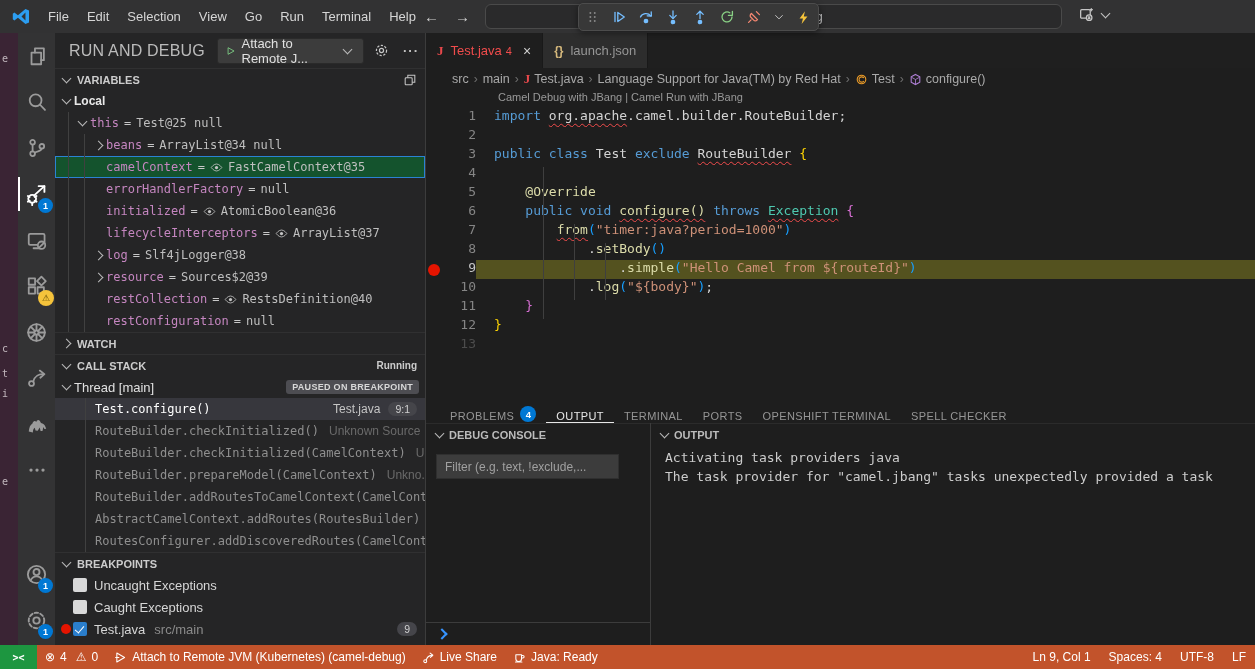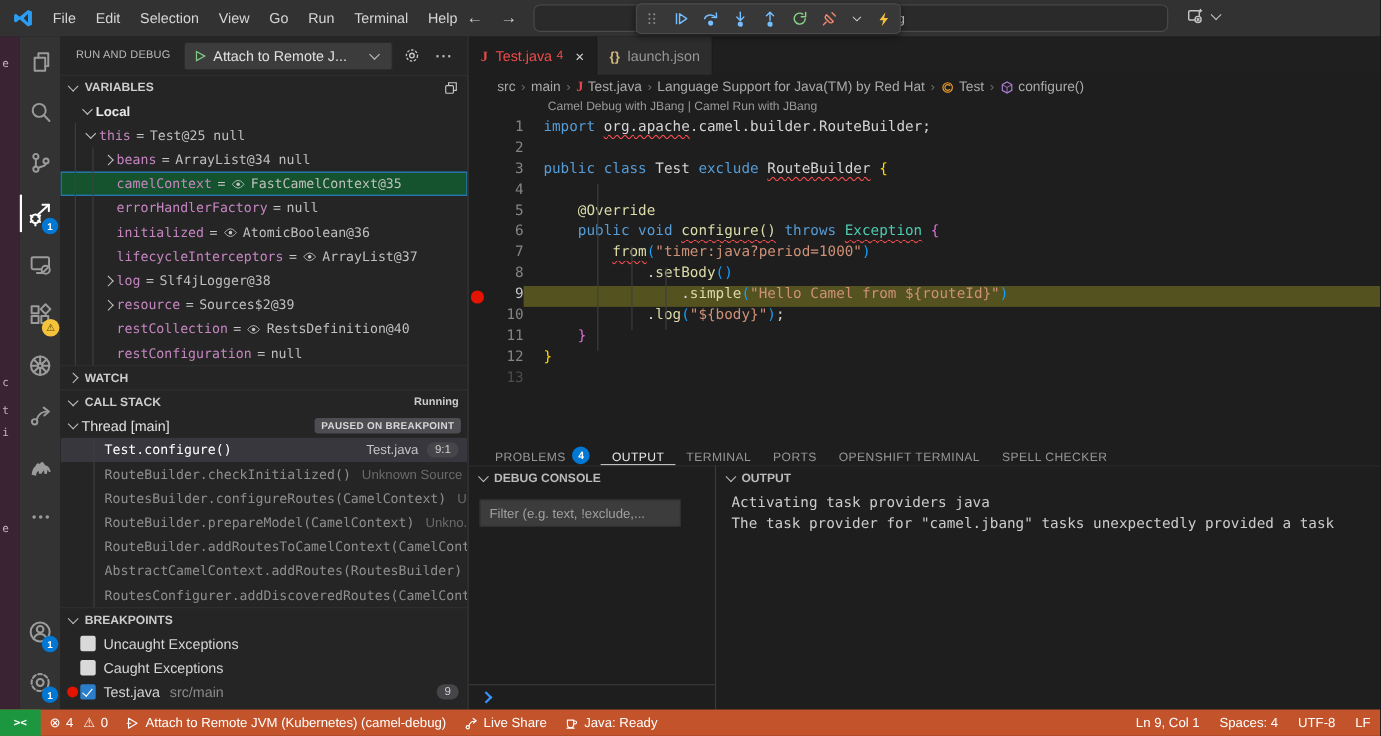--- a/index.html
+++ b/index.html
@@ -33,21 +33,21 @@
   .ab-item.active::before{content:"";position:absolute;left:0;top:6px;bottom:6px;width:2px;background:#fff}
   .ab-bottom{position:absolute;bottom:2px;left:0;width:37px}
   .badge{position:absolute;right:2px;bottom:4px;min-width:15px;height:15px;border-radius:50%;background:var(--badge);
          color:#fff;font-size:9px;font-weight:bold;display:flex;align-items:center;justify-content:center;padding:0 2px}
   .warnbadge{position:absolute;right:1px;bottom:3px;width:16px;height:16px;border-radius:50%;background:#F5C33B;color:#5a4500;
          font-size:9px;display:flex;align-items:center;justify-content:center}
 
   
   .sidebar{position:absolute;left:55px;top:33px;width:370px;bottom:24px;background:#252526;overflow:hidden}
   .sb-header{height:35px;display:flex;align-items:center;padding:0 6px 0 14px}
-  .sb-title{font-size:10px;color:#bbb;letter-spacing:.2px;white-space:nowrap}
+  .sb-title{font-size:16px;color:#bbb;letter-spacing:.2px;white-space:nowrap}
   .cfg-select{margin-left:12px;height:26px;width:190px;background:#3c3c3c;border:1px solid #2a2a2a;border-radius:3px;
               display:flex;align-items:center;gap:6px;padding:0 8px;font-size:13px;color:#e0e0e0}
   .sb-hdr-icons{margin-left:10px;display:flex;align-items:center;gap:14px}
   .section-hdr{height:22px;display:flex;align-items:center;font-size:11px;font-weight:bold;color:#ccc;padding:0 8px 0 4px;
                border-top:1px solid #303031;gap:3px}
   .chev{width:7px;height:7px;border-right:1.4px solid #bbb;border-bottom:1.4px solid #bbb;flex:none}
   .chev.down{transform:rotate(45deg);margin:-3px 4px 0 4px}
   .chev.right{transform:rotate(-45deg);margin:0 4px 0 4px}
   .chev.none{border:none;margin:0 4px 0 4px}
   .vars{position:relative}
@@ -425,21 +425,21 @@
       <span class="chev down"></span>
       <span>VARIABLES</span>
       <span style="margin-left:auto">
         <svg width="14" height="14" viewBox="0 0 16 16" fill="none" stroke="#c5c5c5" stroke-width="1.2">
             <rect x="2.5" y="5.5" width="8" height="8" rx="1"></rect>
             <path d="M5.5 5.5v-3h8v8h-3"></path>
           </svg>
       </span>
     </div>
     <div class="vars" id="vars">
-        <div class="vrow" style="padding-left: 4px; margin-left: 13px;">
+        <div class="vrow" style="padding-left: 4px;">
           <span class="chev down"></span>
           <span class="local-lbl">Local</span>
         </div>
         <div class="vrow" style="padding-left: 20px;">
           <span class="chev down"></span>
           <span class="vname">this</span>
           <span class="veq">=</span>
           <span class="vval">Test@25 null</span>
         </div>
         <div class="vrow" style="padding-left: 36px;">
@@ -543,21 +543,21 @@
         <div class="frow sel">
           <span class="fname">Test.configure()</span>
           <span class="fsrc">Test.java</span>
           <span class="pill">9:1</span>
         </div>
         <div class="frow">
           <span class="fname">RouteBuilder.checkInitialized()</span>
           <span class="fsrc">Unknown Source</span>
         </div>
         <div class="frow">
-          <span class="fname">RoutesBuilder.configureRoutes(CamelContext)</span>
+          <span class="fname">RouteBuilder.checkInitialized(CamelContext)</span>
           <span class="fsrc">Un...</span>
         </div>
         <div class="frow">
           <span class="fname">RouteBuilder.prepareModel(CamelContext)</span>
           <span class="fsrc">Unkno...</span>
         </div>
         <div class="frow">
           <span class="fname">RouteBuilder.addRoutesToCamelContext(CamelContext)</span>
         </div>
         <div class="frow">

